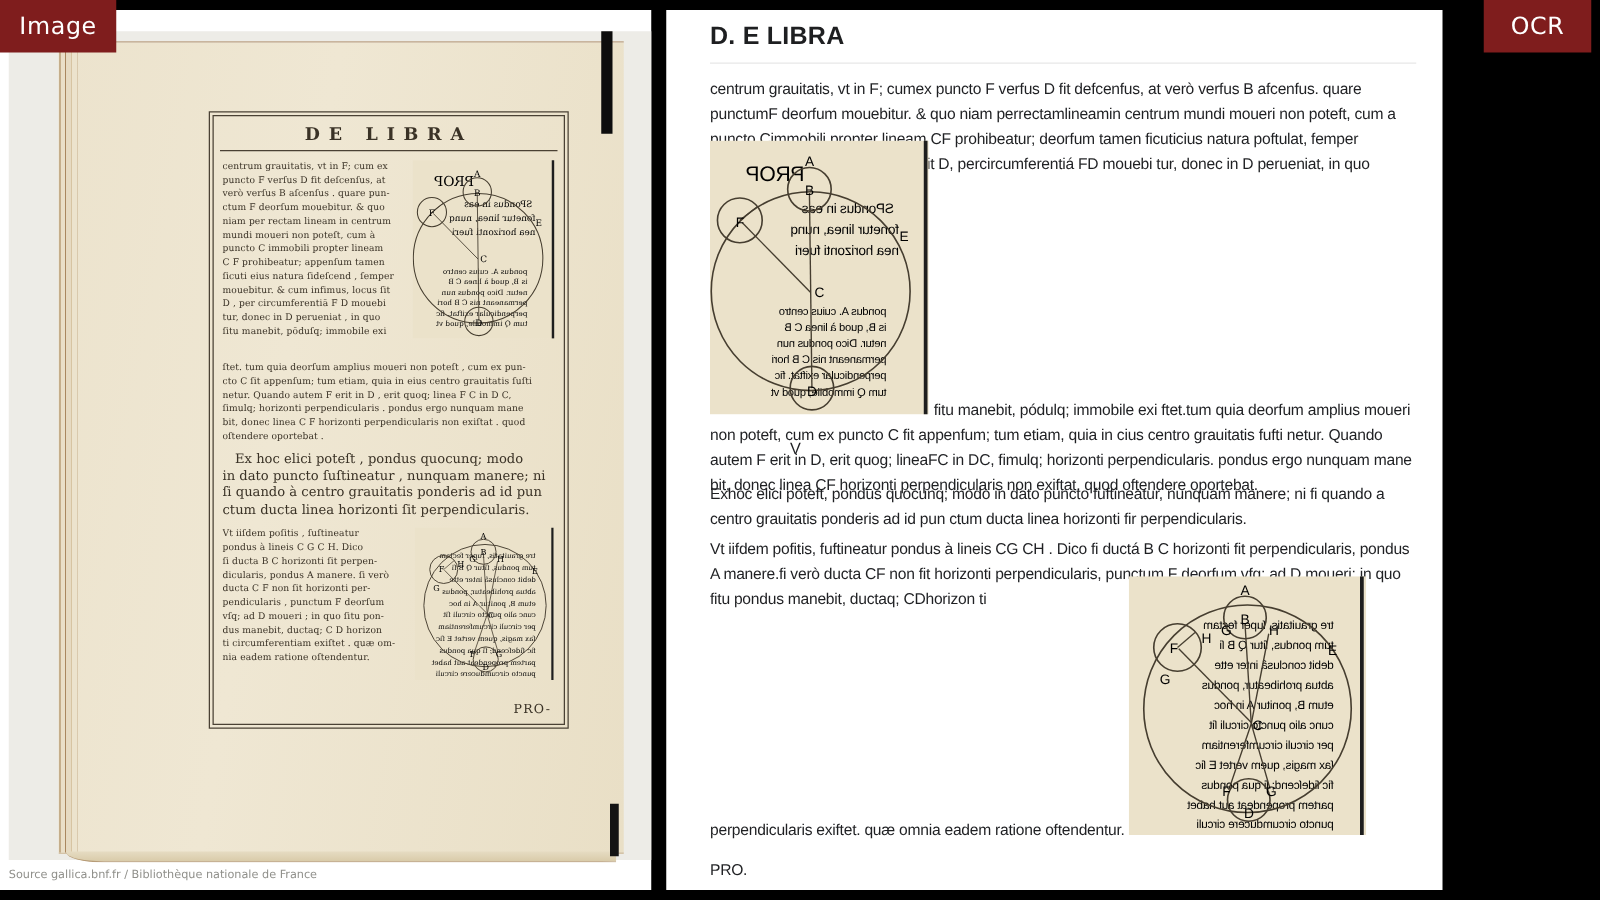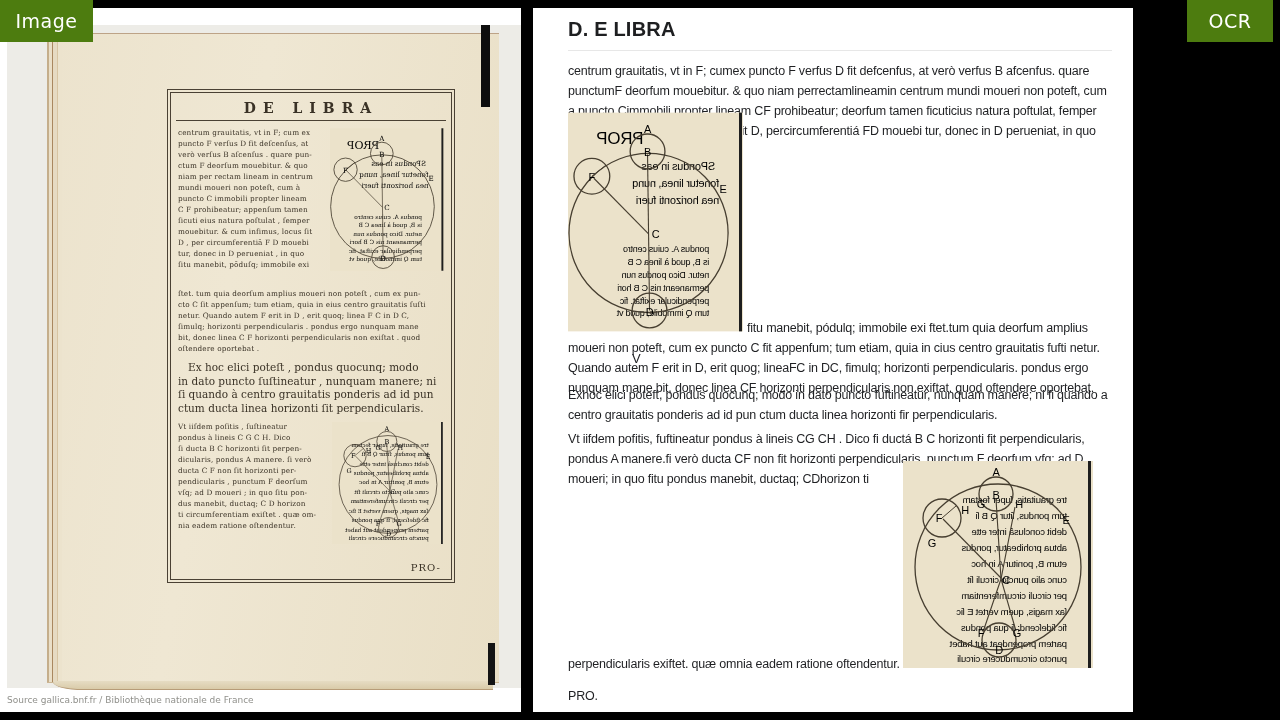--- a/index.html
+++ b/index.html
@@ -1,29 +1,29 @@
 <!DOCTYPE html>
 <html><head>
 <meta charset="utf-8">
 <style>
   html,body{margin:0;padding:0;background:#000;}
   body{width:1280px;height:720px;position:relative;overflow:hidden;
        font-family:"Liberation Sans","DejaVu Sans",sans-serif;}
 
   
-  .corner-label{position:absolute;top:0;height:42px;background:#4d7c0f;color:#fff;
+  .corner-label{position:absolute;top:0;height:42px;background:#7f1d1d;color:#fff;
     display:flex;align-items:center;justify-content:center;
     font:500 19px "DejaVu Sans",sans-serif;letter-spacing:.5px;z-index:9;}
   #image-label{left:0;width:93px;}
   #ocr-label{left:1187px;width:86px;}
 
   
   .panel{position:absolute;top:8px;height:704px;background:#fff;overflow:hidden;}
   #left-panel{left:0;width:521px;}
-  #right-panel{left:533px;width:600px;}
+  #right-panel{left:533px;width:600px;padding-left:21px;}
 
   
   .photo{position:absolute;left:7px;top:17px;width:564px;height:663px;background:#edece7;}
   .page{position:absolute;left:40px;top:8px;width:452px;height:648px;
     background:linear-gradient(100deg,#ece3cd,#efe7d3 40%,#e9dfc6);
     border-top:1px solid #bda387;border-bottom:1px solid #cbb593;}
   .gutter{position:absolute;left:0;top:0;width:15px;height:100%;
     background:repeating-linear-gradient(90deg,#c5ae8b 0 2px,#eadfc8 2px 5px,#a9875f 5px 6px,#e6dac2 6px 10px,#d7c4a2 10px 11px,#ece3cd 11px 15px);}
   .page-bottom-edge{position:absolute;left:6px;bottom:-8px;width:440px;height:8px;
     background:linear-gradient(#e6dcc3,#d9cba9);border-bottom:1px solid #b79c78;
@@ -158,21 +158,21 @@
               </svg>
             <div class="lines7">
                 <div>centrum grauitatis, vt in F; cum ex</div>
                 <div>puncto F verſus D fit deſcenſus, at</div>
                 <div>verò verſus B aſcenſus . quare pun-</div>
                 <div>ctum F deorſum mouebitur. &amp; quo</div>
                 <div>niam per rectam lineam in centrum</div>
                 <div>mundi moueri non poteſt, cum à</div>
                 <div>puncto C immobili propter lineam</div>
                 <div>C F prohibeatur; appenſum tamen</div>
-                <div>ſicuti eius natura poſtulat , ſemper</div>
+                <div>ſicuti eius natura ſideſcend , ſemper</div>
                 <div>mouebitur. &amp; cum infimus, locus ſit</div>
                 <div>D , per circumferentiā F D mouebi</div>
                 <div>tur, donec in D perueniat , in quo</div>
                 <div>ſitu manebit, pōduſq; immobile exi</div>
               </div>
           </div>
 
           <div class="lines7 wide">
               <div>ſtet. tum quia deorſum amplius moueri non poteſt , cum ex pun-</div>
               <div>cto C ſit appenſum; tum etiam, quia in eius centro grauitatis ſuſti</div>

